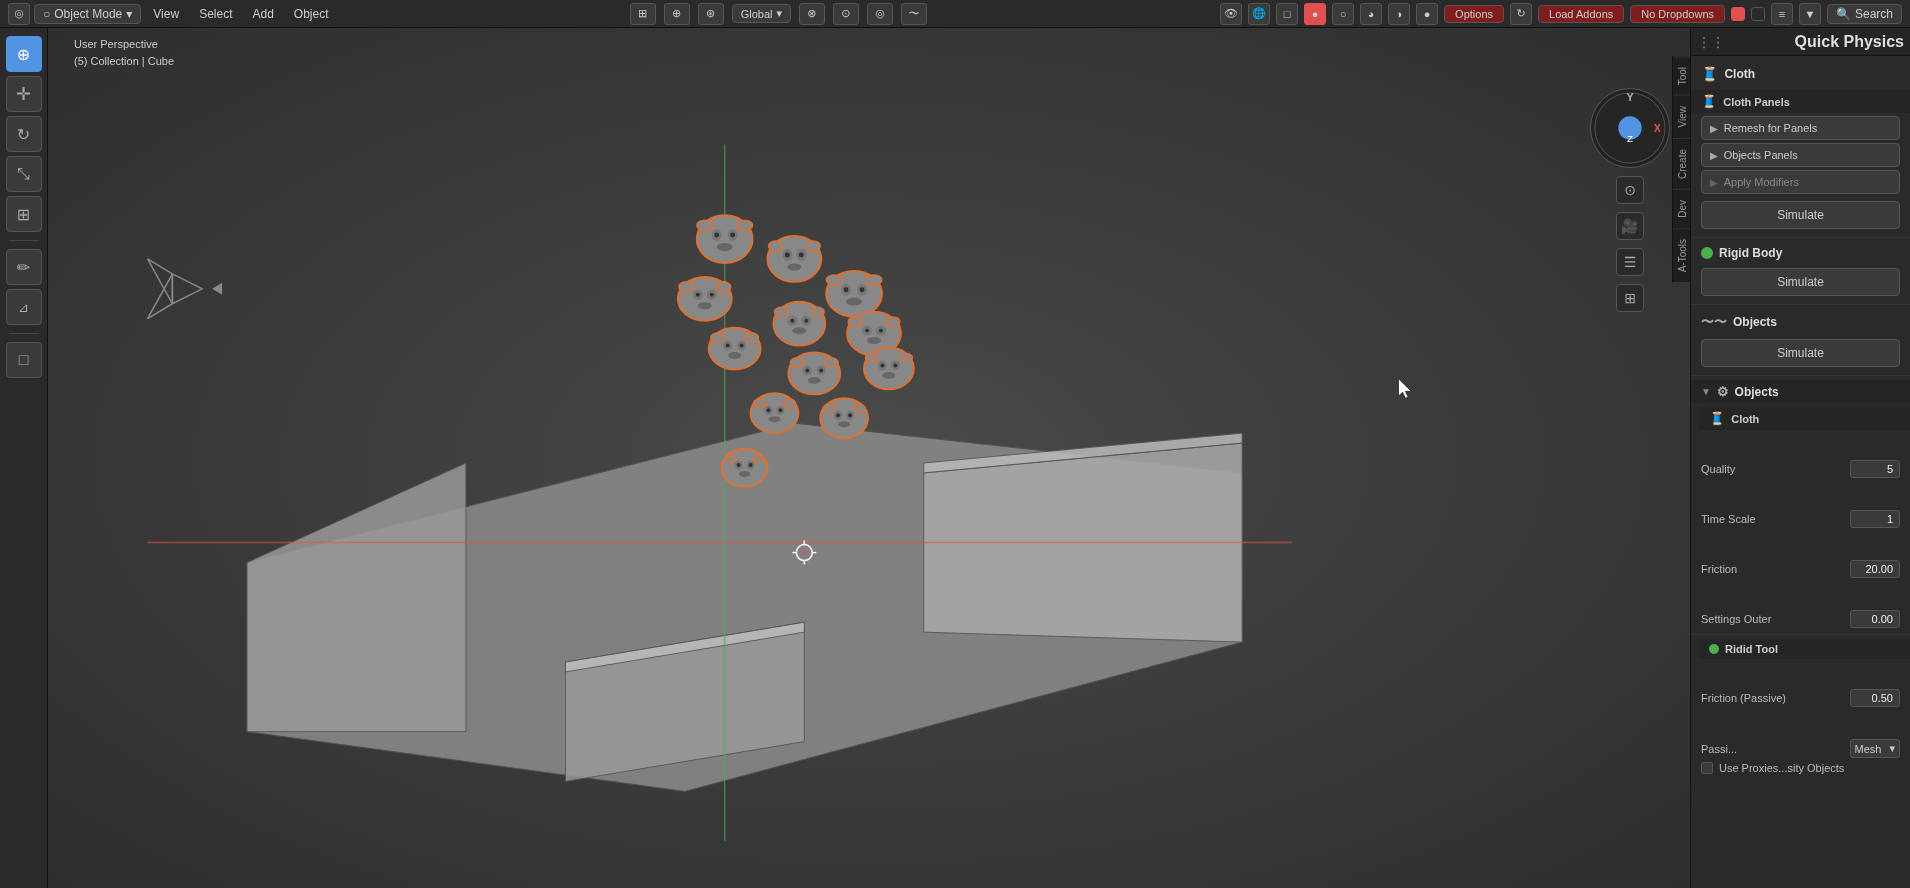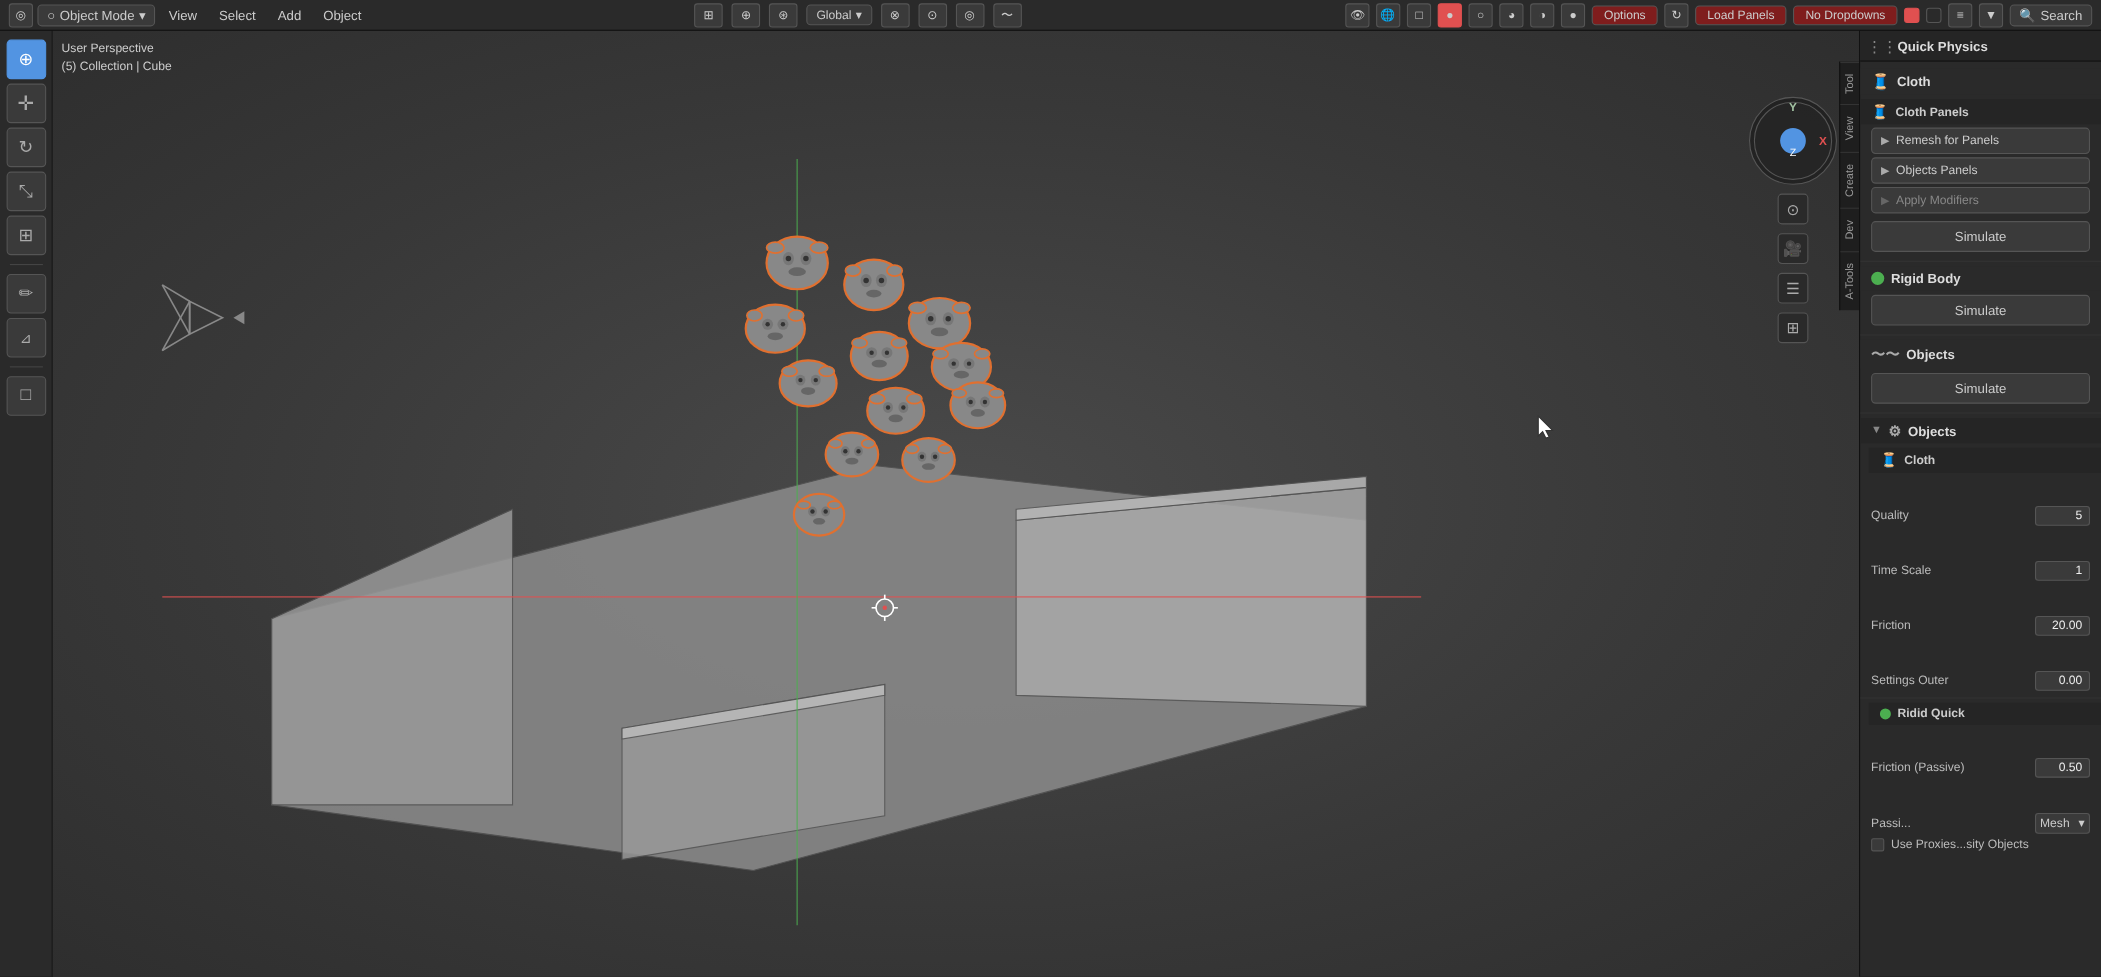--- a/index.html
+++ b/index.html
@@ -148,21 +148,21 @@
     
     .viewport {
       flex: 1;
       background: #404040;
       position: relative;
       overflow: hidden;
     }
     .viewport-label {
       position: absolute;
       top: 8px;
-      left: 8px;
+      left: 26px;
       color: #ccc;
       font-size: 11px;
       line-height: 1.5;
     }
     .viewport-bg {
       width: 100%;
       height: 100%;
       background: radial-gradient(ellipse at center, #4a4a4a 0%, #383838 60%, #2e2e2e 100%);
       position: absolute;
       top: 0; left: 0;
@@ -389,25 +389,25 @@
     .panel-top-bar {
       height: 28px;
       background: #252525;
       display: flex;
       align-items: center;
       padding: 0 6px;
       border-bottom: 1px solid #111;
       flex-shrink: 0;
     }
     .panel-top-title {
-      font-size: 12px;
+      font-size: 16px;
       font-weight: 600;
       color: #ddd;
       flex: 1;
-      text-align: left;
+      text-align: right;
     }
     .panel-dots-btn {
       color: #888;
       cursor: pointer;
       font-size: 14px;
     }
   </style>
 </head>
 <body>
 
@@ -441,21 +441,21 @@
     <div class="icon-btn">👁</div>
     <div class="icon-btn">🌐</div>
     <div class="icon-btn">□</div>
     <div class="icon-btn" style="background:#e05050; border-color:#e05050;">●</div>
     <div class="icon-btn">○</div>
     <div class="icon-btn">◕</div>
     <div class="icon-btn">◑</div>
     <div class="icon-btn">●</div>
     <div class="btn-flat">Options</div>
     <div class="icon-btn">↻</div>
-    <div class="btn-flat">Load Panels</div>
+    <div class="btn-flat">Load Addons</div>
     <div class="btn-flat">No Dropdowns</div>
     <div class="icon-btn" style="background:#e05050; border-color:#e05050; width:14px; height:14px;"></div>
     <div class="icon-btn" style="background:#2a2a2a; width:14px; height:14px;"></div>
     <div class="icon-btn">≡</div>
     <div class="icon-btn">▼</div>
     <div class="search-bar">
       <span>🔍</span>
       <span>Search</span>
     </div>
   </div>
@@ -765,21 +765,21 @@
       <div class="prop-row">
         <span class="prop-label">Settings Outer</span>
         <div class="prop-value">0.00</div>
       </div>
 
       <div class="section-divider"></div>
 
       
       <div class="subsection-header" style="margin-left:8px;">
         <span style="width:10px;height:10px;border-radius:50%;border:2px solid #4caf50;background:#4caf50;display:inline-block;flex-shrink:0;"></span>
-        <span>Ridid Quick</span>
+        <span>Ridid Tool</span>
       </div>
 
       <div class="prop-row">
         <span class="prop-label">Friction (Passive)</span>
         <div class="prop-value">0.50</div>
       </div>
 
       <div class="prop-row">
         <span class="prop-label">Passi...</span>
         <div class="dropdown-select">

